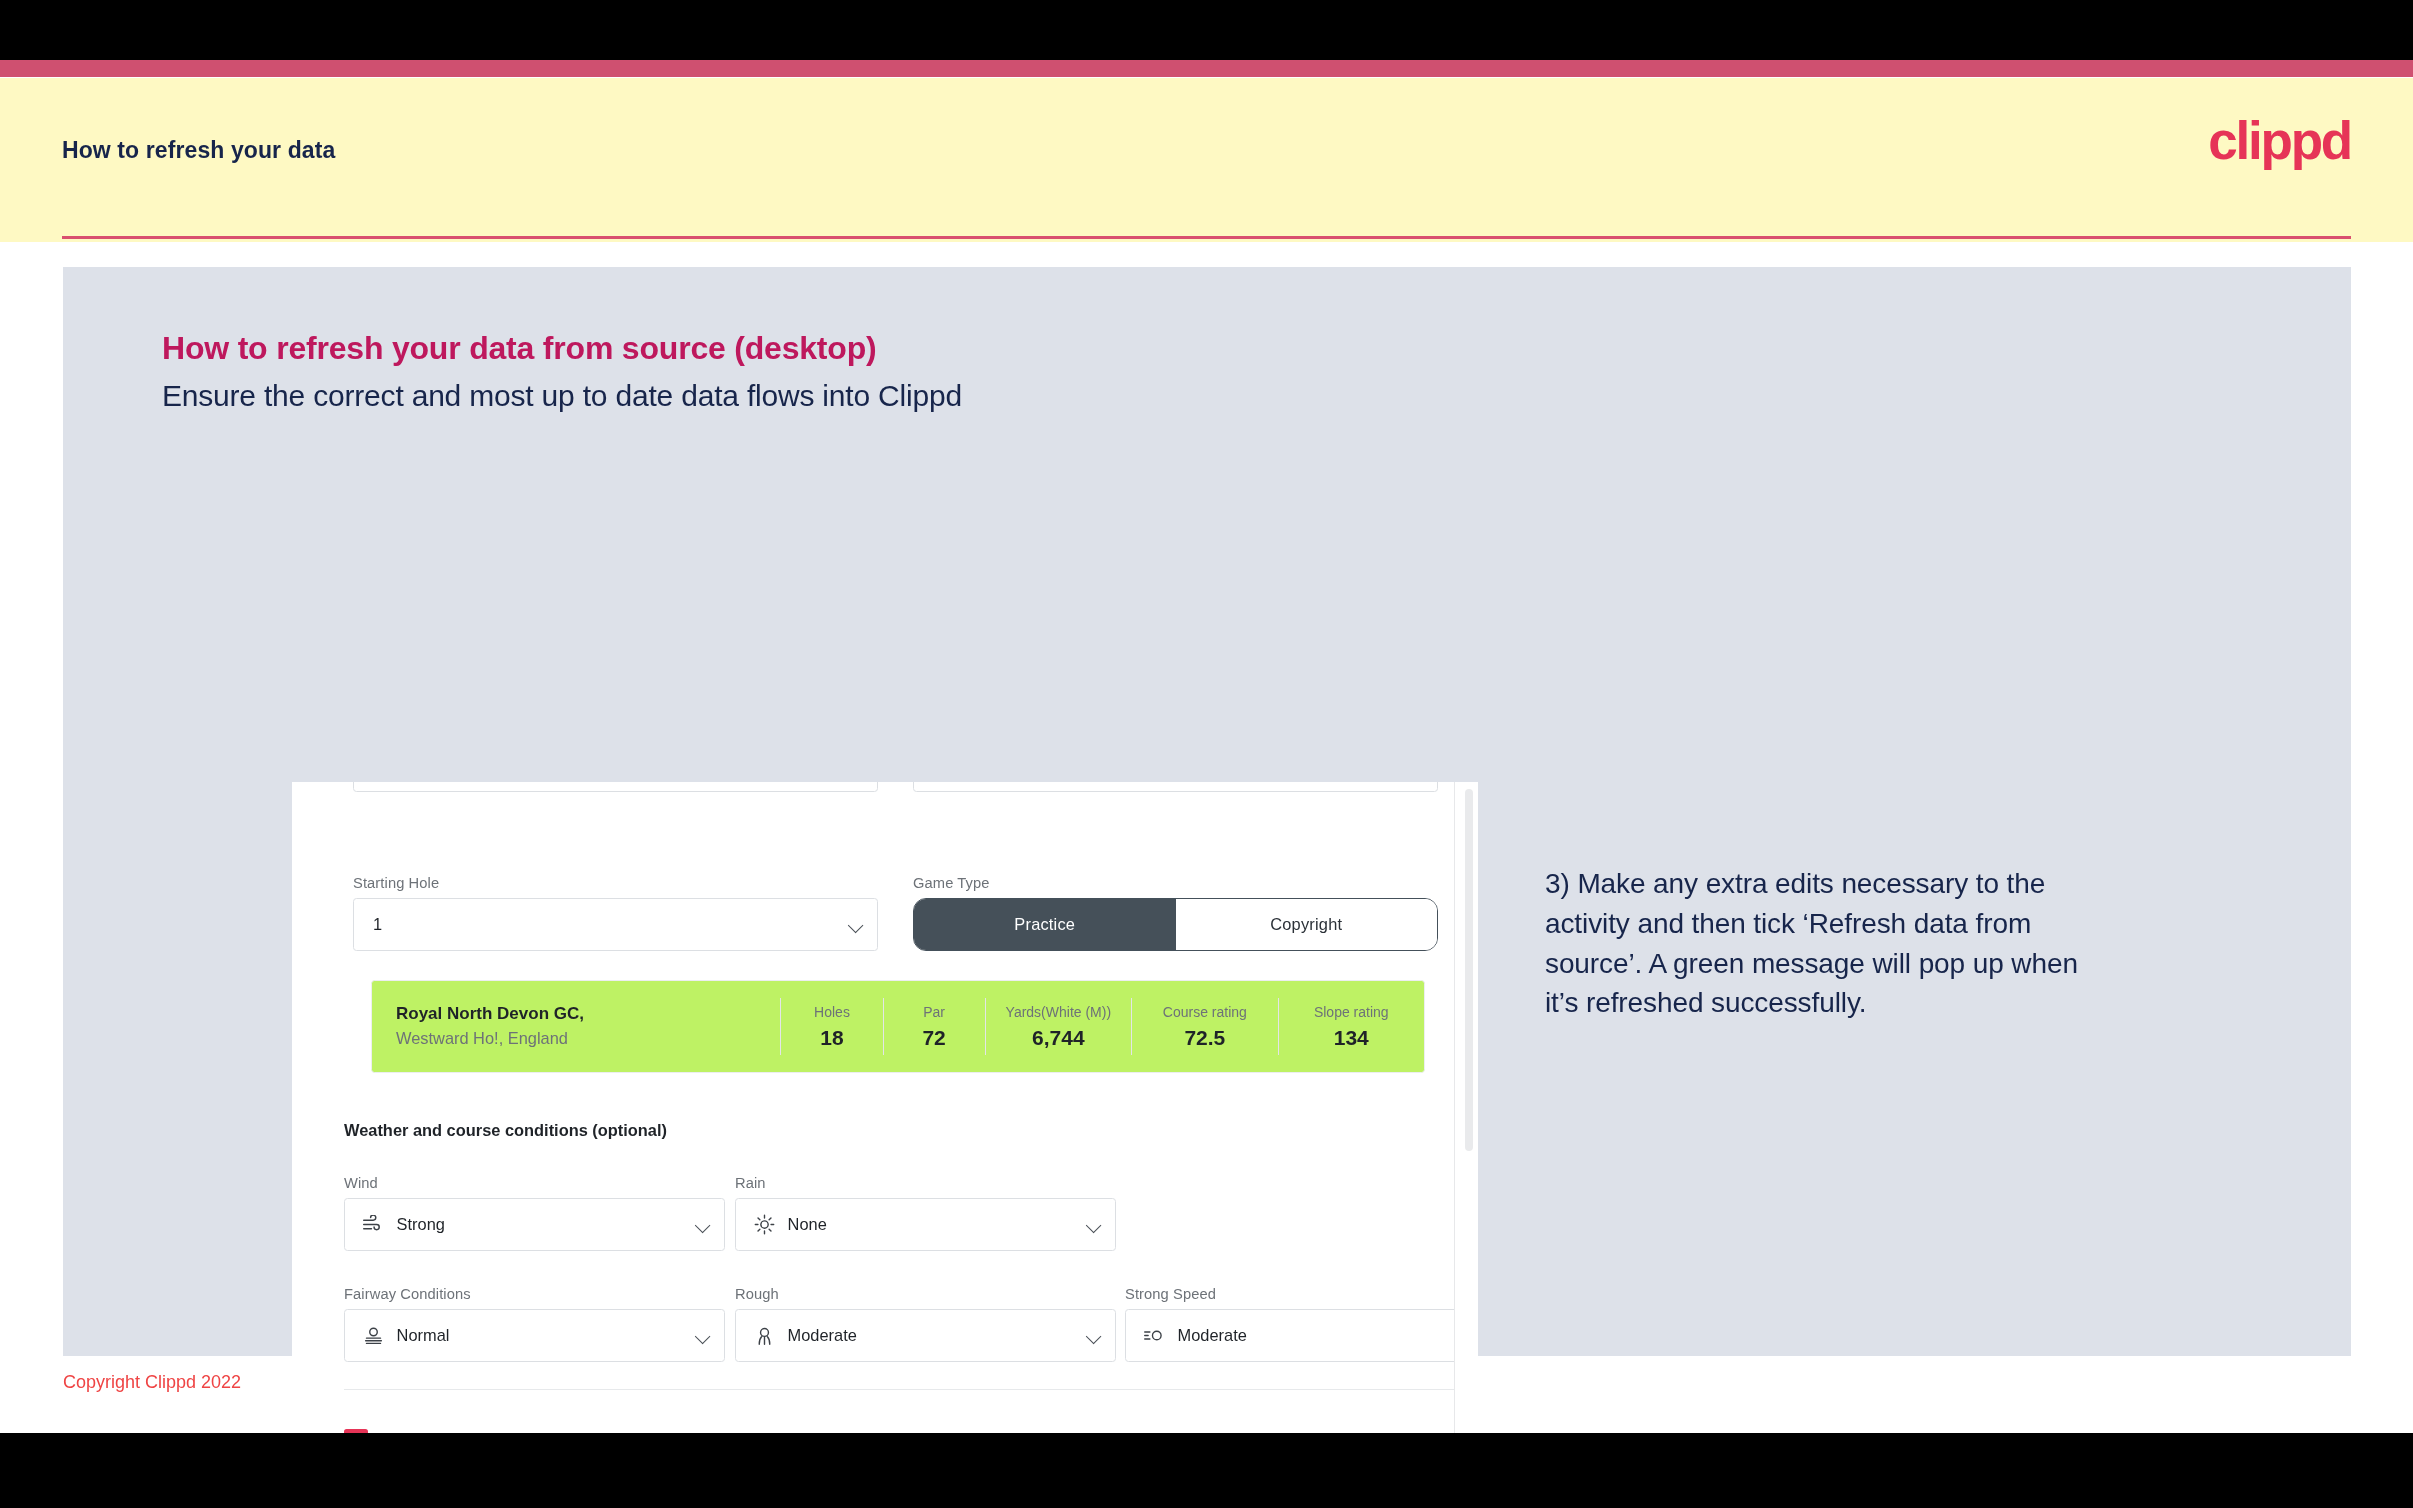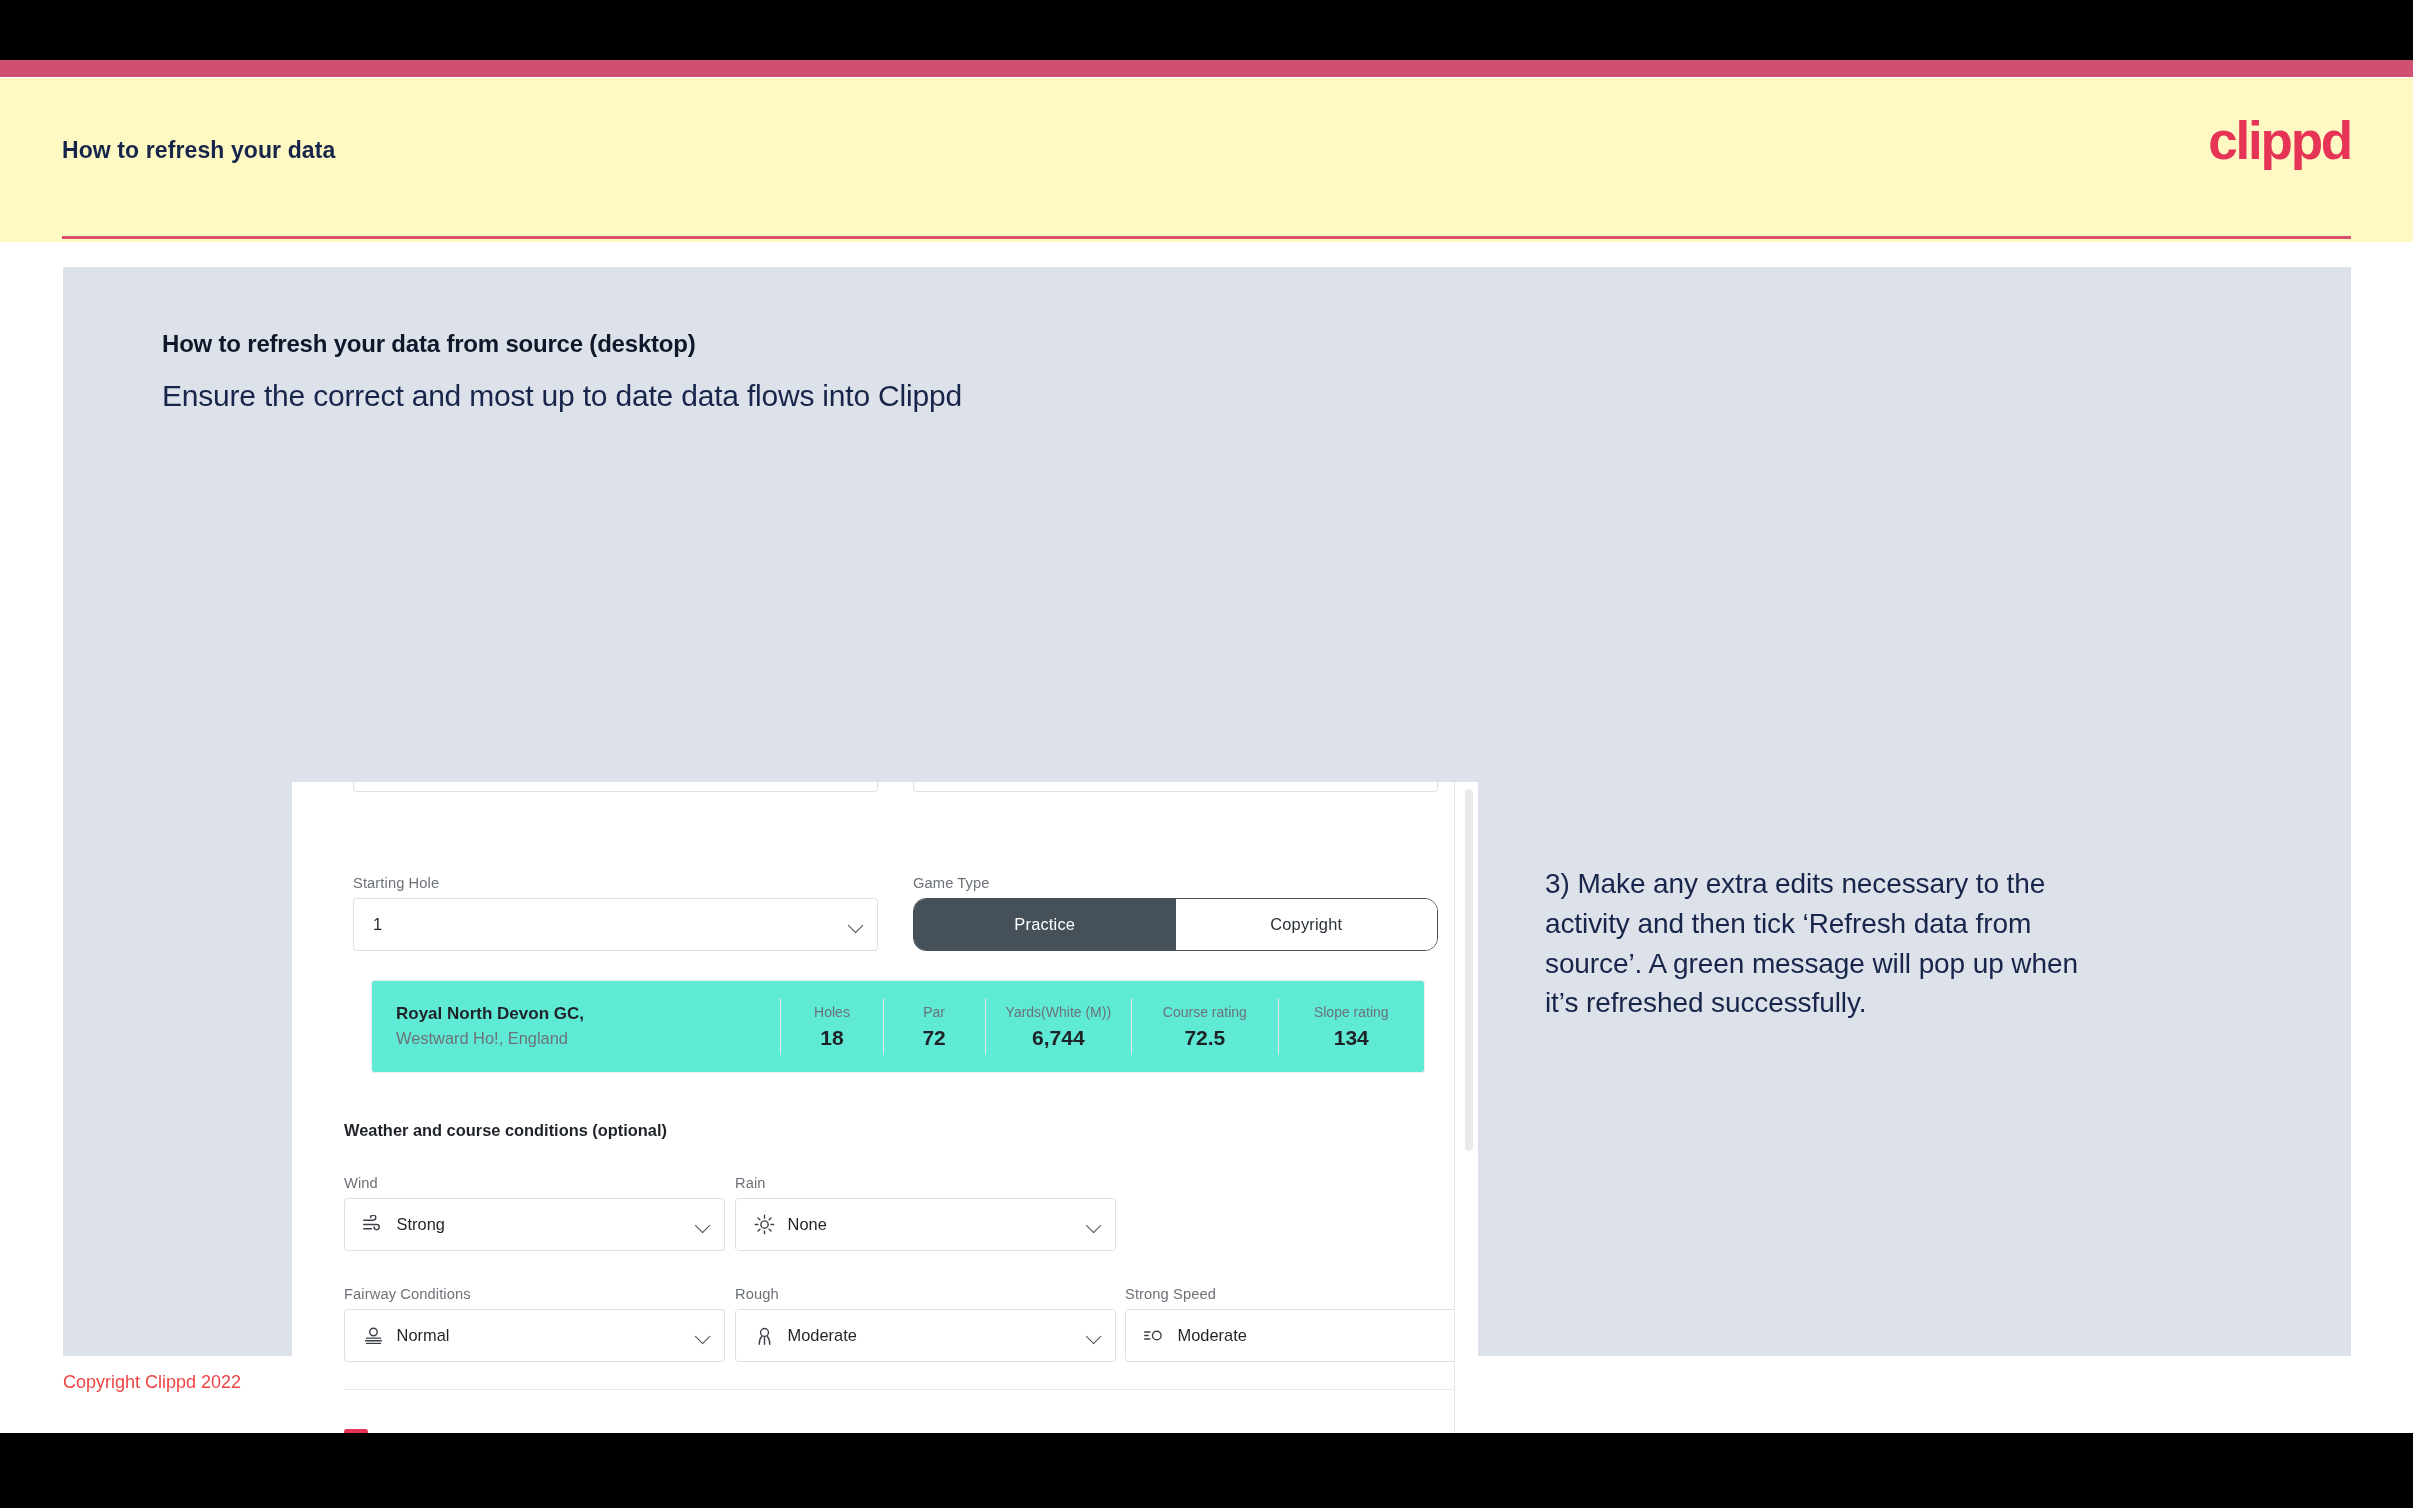--- a/index.html
+++ b/index.html
@@ -71,23 +71,23 @@
   .panel {
     position: absolute;
     left: 63px; top: 267px;
     width: 2288px; height: 1089px;
     background: #dde1e9;
   }
 
   .panel-title {
     position: absolute;
     left: 99px; top: 63px;
-    font-size: 24px;
+    font-size: 32px;
     font-weight: bold;
-    color: #0f172a;
+    color: #be185d;
     letter-spacing: -0.2px;
   }
   .panel-subtitle {
     position: absolute;
     left: 99px; top: 112px;
     font-size: 30px;
     font-weight: normal;
     color: #17254b;
     letter-spacing: -0.2px;
   }
@@ -199,21 +199,21 @@
     letter-spacing: 0.2px;
   }
   .seg-btn.on { background: #455059; color: #ffffff; }
   .seg-btn.off { background: #ffffff; color: #2b3138; }
 
   
   .course-card {
     position: absolute;
     left: 53px; top: 198px;
     width: 1054px; height: 93px;
-    background: #5eead4;
+    background: #bef264;
     border: 0.9px solid #eceef0;
     border-radius: 3.5px;
     display: flex;
     align-items: center;
   }
   .course-name-wrap { padding-left: 24px; width: 431px; }
   .course-name {
     font-size: 17px; font-weight: bold; color: #1f2328;
     line-height: 1.45;
   }

